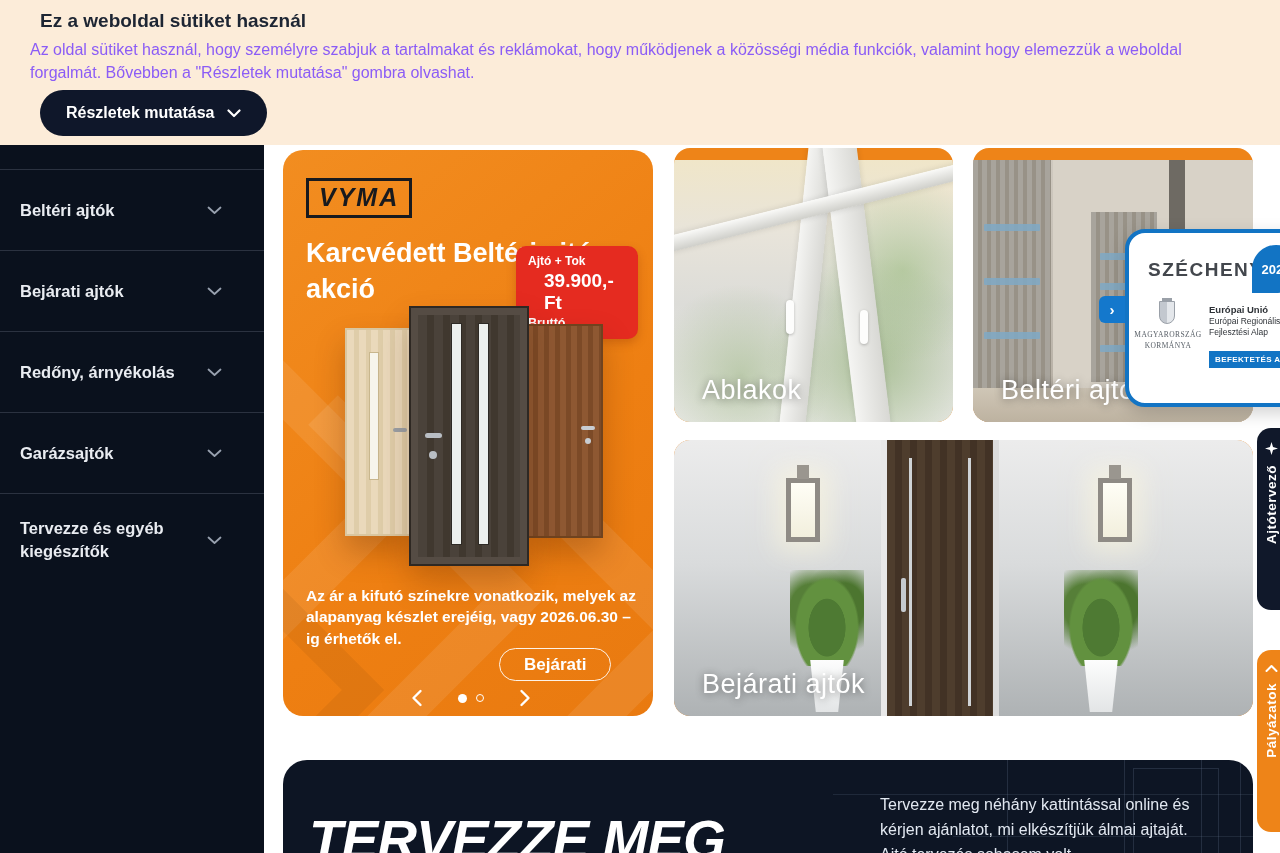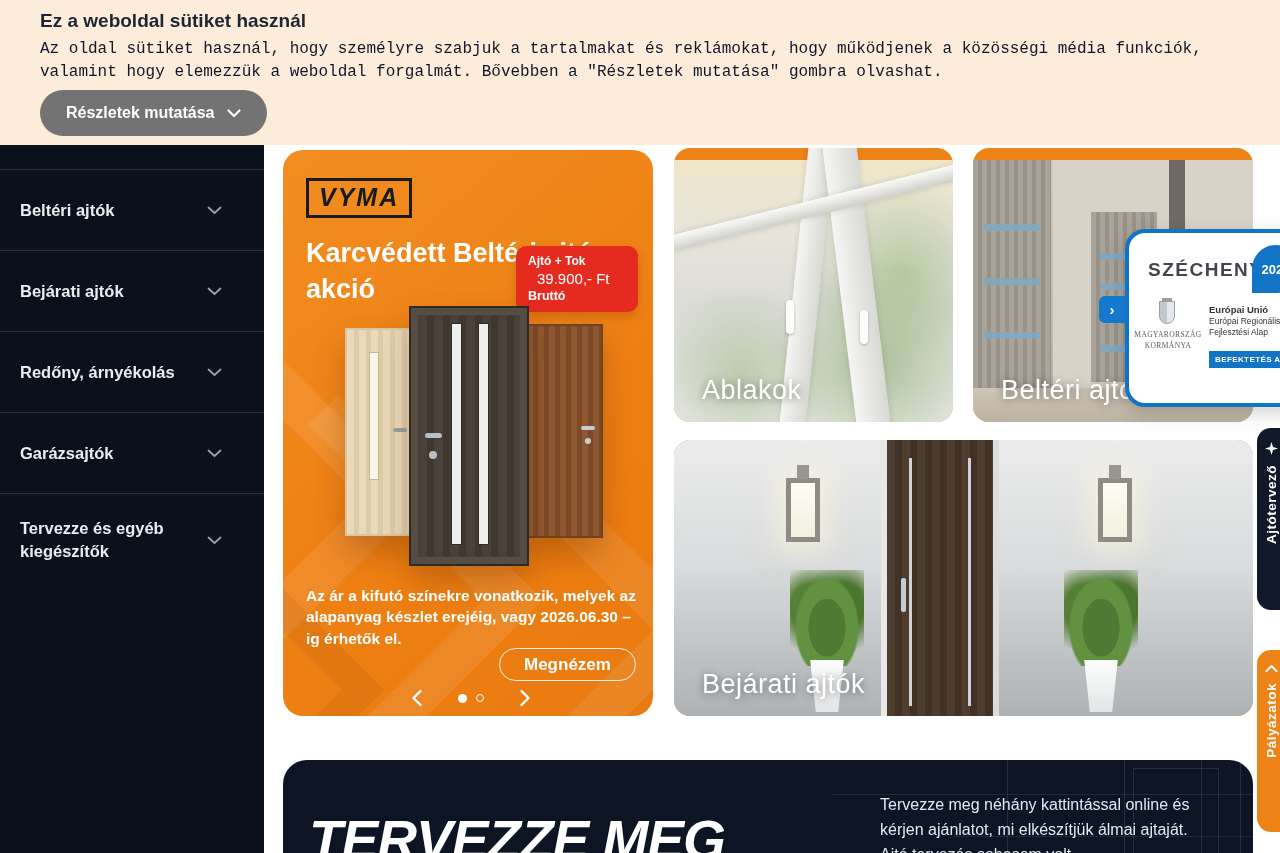--- a/index.html
+++ b/index.html
@@ -7,24 +7,24 @@
   body {
     position:relative; overflow:hidden; background:#ffffff;
     font-family:"Liberation Sans","DejaVu Sans",sans-serif;
     -webkit-font-smoothing:antialiased;
   }
   .abs { position:absolute; }
 
   
   .cookie-banner { left:0; top:0; width:1280px; height:145px; background:#fcecd9; z-index:40; }
   .cookie-title { left:40px; top:10px; font-size:19px; font-weight:700; color:#1d2533; }
-  .cookie-desc { left:40px; top:38px; width:1212px; font-size:16px; color:#0f172a; line-height:1.45;font-family:Liberation Mono, monospace; }
+  .cookie-desc { left:30px; top:38px; width:1212px; font-size:16px; color:#8b5cf6; line-height:1.45; }
   .btn-details {
     left:40px; top:90px; height:46px; padding:0 26px; border-radius:24px;
-    background:#737373; color:#fff; display:flex; align-items:center; gap:12px;
+    background:#0f172a; color:#fff; display:flex; align-items:center; gap:12px;
     font-size:16px; font-weight:700; cursor:pointer;
   }
   .btn-accept {
     top:95px; right:28px; height:37px; padding:0 30px; border-radius:19px;
     background:#ee8317; color:#fff; display:flex; align-items:center;
     font-size:16px; font-weight:700; cursor:pointer;
   }
 
   
   .sidebar { left:0; top:145px; width:264px; height:708px; background:#0a111d; }
@@ -45,21 +45,21 @@
   .vyma-logo {
     left:23px; top:28px; border:3px solid #181a1e; padding:2px 10px 3px;
     color:#181a1e; font-size:25px; font-weight:900; letter-spacing:2px; font-style:italic;
   }
   .promo-title { left:23px; top:86px; width:330px; color:#fff; font-size:27px; font-weight:800; line-height:1.32; }
   .price-badge {
     left:233px; top:96px; width:122px; padding:8px 12px 9px; border-radius:10px;
     background:#e52b20; color:#fff; box-shadow:0 4px 10px rgba(120,30,0,.25);
   }
   .price-badge .l1 { font-size:12px; font-weight:600; }
-  .price-badge .l2 { font-size:15px; font-weight:400; margin:2px 9px; }
+  .price-badge .l2 { font-size:19px; font-weight:700; margin:2px 16px; }
   .price-badge .l3 { font-size:12.5px; font-weight:600; }
 
   .doors { left:0; top:150px; width:370px; height:280px; }
   .door { position:absolute; box-shadow:0 16px 30px rgba(90,35,0,.30); }
   .door-light {
     left:62px; top:28px; width:70px; height:208px;
     background:repeating-linear-gradient(90deg,#ead9bb 0 7px,#dfcda9 7px 12px);
     border:2px solid #d9c6a0;
   }
   .door-light .glass { position:absolute; left:22px; top:22px; width:10px; height:128px; background:#f7f5ec; border:1px solid #c8b68d; }
@@ -288,21 +288,21 @@
       <div class="glass g1"></div>
       <div class="glass g2"></div>
       <div class="handle"></div>
       <div class="lock"></div>
     </div>
   </div>
 
   <div class="abs promo-note">Az ár a kifutó színekre vonatkozik, melyek az alapanyag készlet erejéig, vagy 2026.06.30 –ig érhetők el.</div>
 
   <div class="abs btn-megnezem">
-    <span>Megnézem</span>
+    <span>Bejárati</span>
   </div>
 
   <div class="abs car-nav">
     <span class="car-arrow">
       <svg width="12" height="18" viewBox="0 0 12 18">
           <polyline points="9.5,2 2.5,9 9.5,16" fill="none" stroke="#fff" stroke-width="2.4" stroke-linecap="round" stroke-linejoin="round"></polyline>
         </svg>
     </span>
     <span class="car-dots">
       <span class="dot active"></span>

